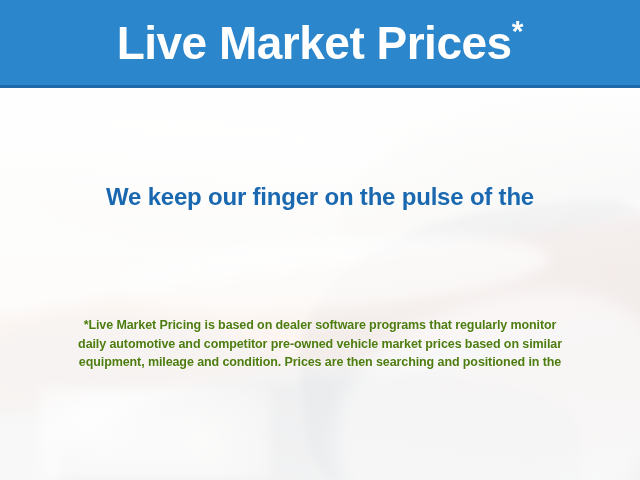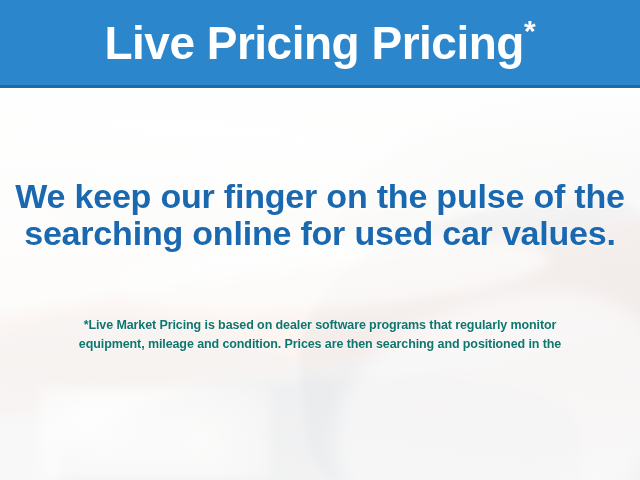--- a/index.html
+++ b/index.html
@@ -199,36 +199,36 @@
   }
 
   
   .headline {
     position: absolute;
     left: 0;
     top: 178px;
     width: 640px;
     text-align: center;
     color: #1a68b0;
-    font-size: 34px;
+    font-size: 24px;
     font-weight: 700;
     line-height: 37px;
     letter-spacing: -0.2px;
     text-shadow: 0 1px 2px rgba(255,255,255,0.95);
   }
   .headline .hl-line { display: block; }
 
   
   .disclaimer {
     position: absolute;
     left: 30px;
     top: 316px;
     width: 580px;
     text-align: center;
-    color: #0f766e;
+    color: #4d7c0f;
     font-size: 12.5px;
     font-weight: 700;
     line-height: 18.5px;
     letter-spacing: -0.1px;
     text-shadow: 0 1px 1px rgba(255,255,255,0.9);
   }
   .disclaimer .dc-line { display: block; }
 </style>
 </head>
 <body>
@@ -243,26 +243,26 @@
     <div class="ph-hood-l"></div>
     <div class="ph-orange2"></div>
     <div class="ph-dark-bottom"></div>
     <div class="ph-highlight-2"></div>
     <div class="ph-highlight-3"></div>
     <div class="ph-speck"></div>
     <div class="photo-veil"></div>
   </div>
 
   <div class="banner">
-    <h1 class="banner-title"><span>Live Pricing Pricing</span><span class="star">*</span></h1>
+    <h1 class="banner-title"><span>Live Market Prices</span><span class="star">*</span></h1>
   </div>
 
   <div class="headline">
     <span class="hl-line">We keep our finger on the pulse of the</span>
-    <span class="hl-line">searching online for used car values.</span>
   </div>
 
   <div class="disclaimer">
     <span class="dc-line">*Live Market Pricing is based on dealer software programs that regularly monitor</span>
+    <span class="dc-line">daily automotive and competitor pre-owned vehicle market prices based on similar</span>
     <span class="dc-line">equipment, mileage and condition. Prices are then searching and positioned in the</span>
   </div>
 
 </div>
 
 </body></html>

